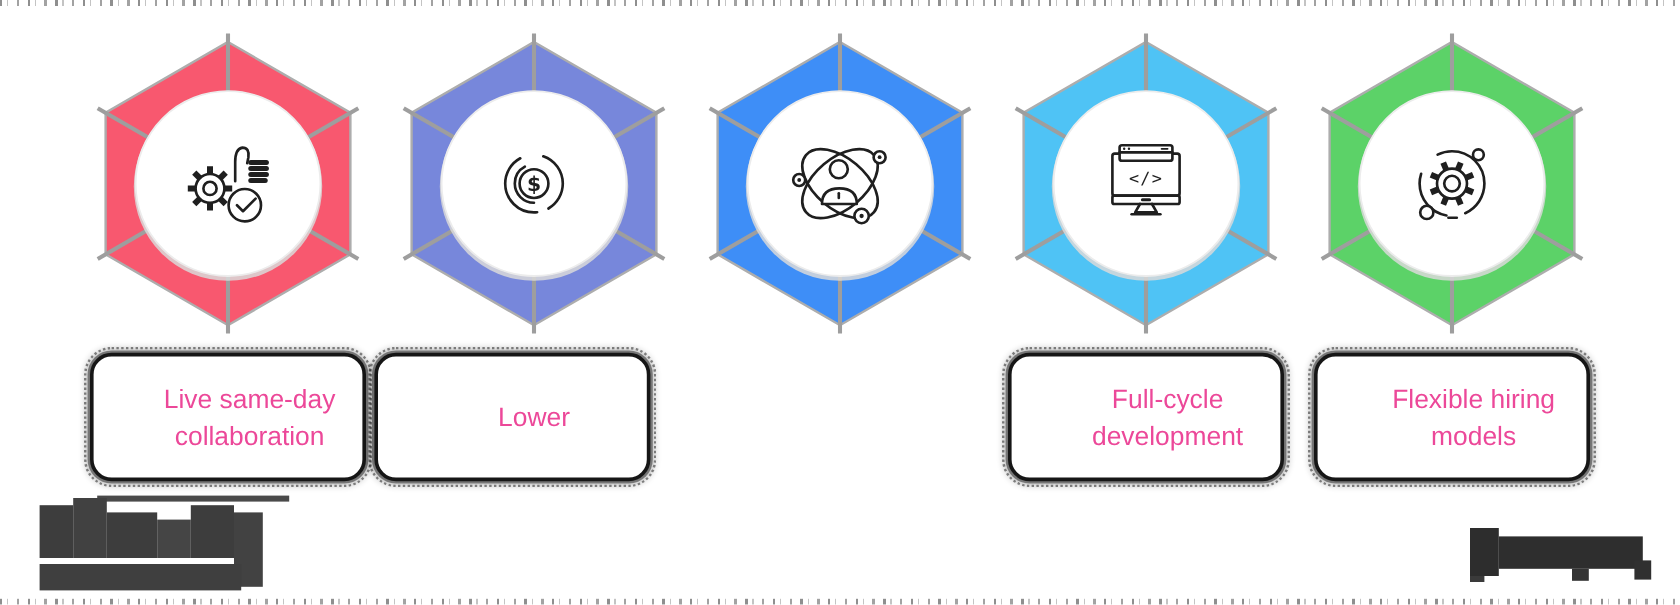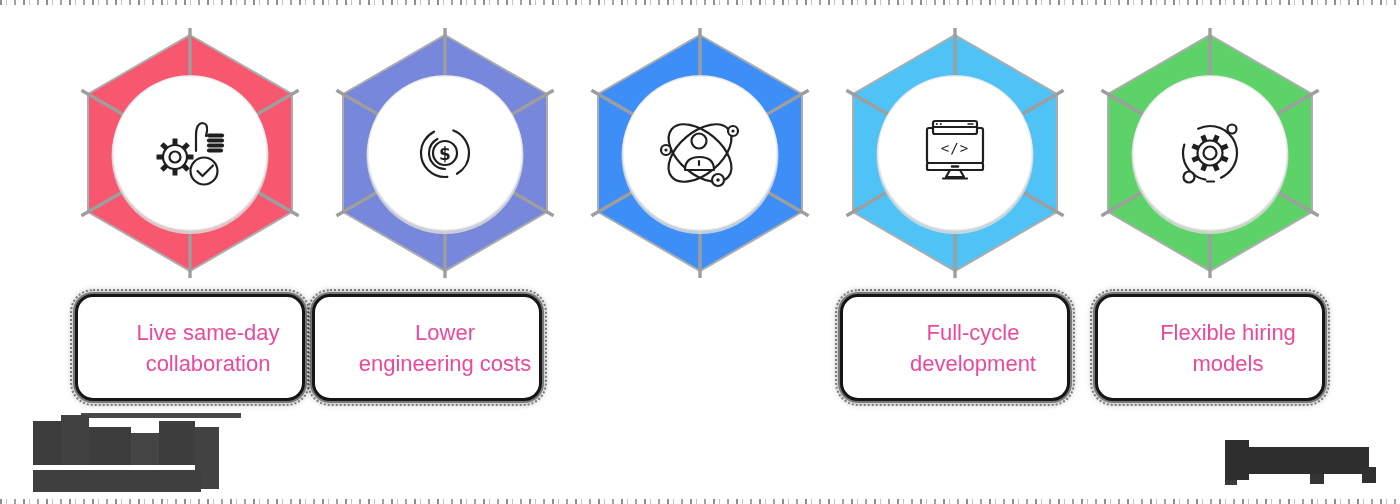--- a/index.html
+++ b/index.html
@@ -191,21 +191,20 @@
       <line x1="112" y1="154.5" x2="119" y2="154.5"></line>
     </g>
   </svg>
 
   <div class="card" style="left:75px">
     <span class="card-line">Live same-day</span>
     <span class="card-line">collaboration</span>
   </div>
   <div class="card" style="left:312px">
     <span class="card-line">Lower</span>
-    <span class="card-line">engineering costs</span>
   </div>
   <div class="card" style="left:1095px">
     <span class="card-line">Flexible hiring</span>
     <span class="card-line">models</span>
   </div>
   <div class="card" style="left:840px">
     <span class="card-line">Full-cycle</span>
     <span class="card-line">development</span>
   </div>
 

